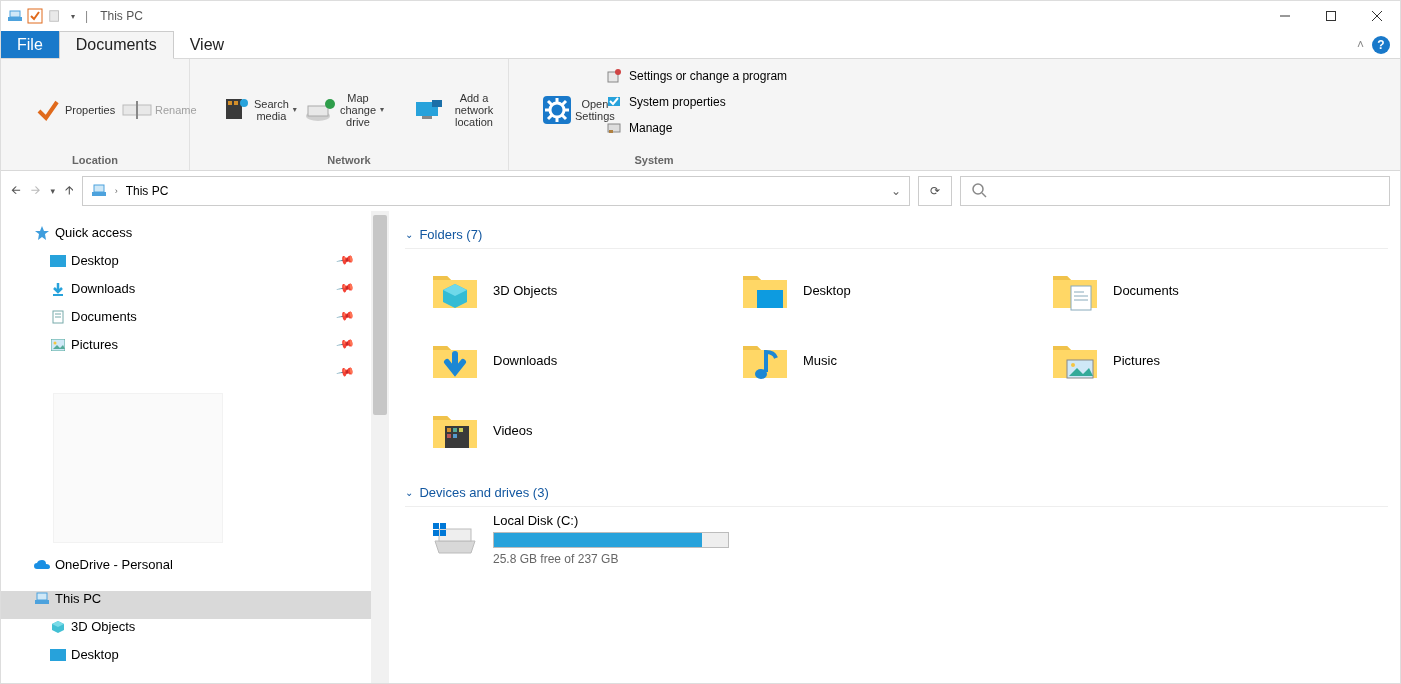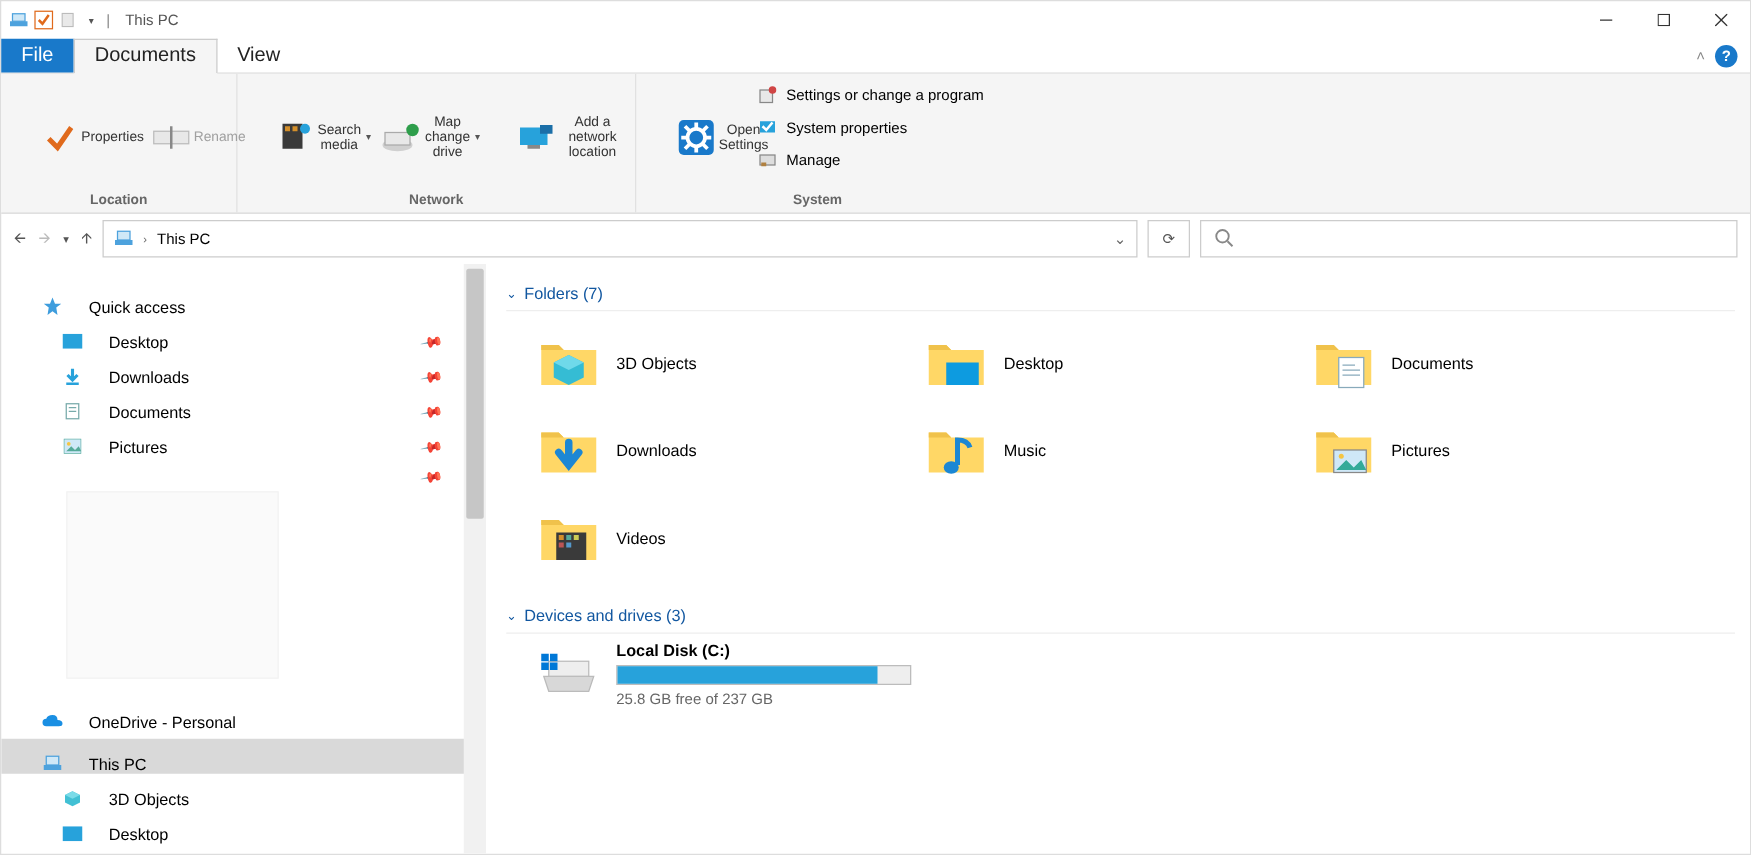--- a/index.html
+++ b/index.html
@@ -46,42 +46,42 @@
   .refresh { width:34px; height:30px; border:1px solid #ccc; display:flex; align-items:center; justify-content:center; color:#555; }
   .searchbox { width:430px; height:30px; border:1px solid #ccc; display:flex; align-items:center; padding:0 10px; gap:10px; color:#666; }
   .searchbox input { border:none; outline:none; flex:1; font-size:13px; color:#333; }
 
   
   .body { flex:1; display:flex; min-height:0; }
   .navpane { width:388px; border-right:0; position:relative; overflow:hidden; }
   .nav-scroll { position:absolute; right:0; top:0; width:18px; height:100%; background:#f1f1f1; }
   .nav-thumb { position:absolute; right:2px; top:4px; width:14px; height:200px; background:#c6c6c6; border-radius:2px; }
   .tree { padding:14px 8px 8px 24px; font-size:13px; }
-  .tree-item { display:flex; align-items:flex-end; gap:20px; height:28px; padding-left:8px; position:relative; }
+  .tree-item { display:flex; align-items:flex-start; gap:4px; height:28px; padding-left:8px; position:relative; }
   .tree-item.sub { padding-left:24px; }
   .tree-item.sub2 { padding-left:24px; }
   .tree-item.selected { background:#d9d9d9; }
   .pin { position:absolute; right:28px; color:#8a8a8a; font-size:12px; transform:rotate(35deg); }
   .tree-icon { width:18px; height:16px; display:inline-flex; align-items:center; justify-content:center; }
   .thumb-placeholder { width:170px; height:150px; background:#fafafa; margin:4px 0 14px 28px; border:1px solid #f2f2f2; }
   .spacer6 { height:6px; }
 
   .content { flex:1; overflow:auto; padding:10px 12px 20px 16px; }
   .section-header { display:flex; align-items:center; gap:6px; color:#1257a0; font-size:13px; padding:6px 0; border-bottom:1px solid #eee; }
   .chev { font-size:10px; transform:rotate(0deg); }
   .folders-grid { display:grid; grid-template-columns: repeat(3, 310px); gap-row:6px; padding:6px 0 14px 26px; }
   .folder-item { display:flex; align-items:center; gap:14px; height:70px; }
   .folder-icon { width:48px; height:48px; display:flex; align-items:center; justify-content:center; }
   .folder-label { font-size:13px; }
 
   .drives-grid { display:grid; grid-template-columns: repeat(3, 310px); padding:6px 0 0 26px; }
   .drive-item { display:flex; gap:14px; }
   .drive-icon { width:48px; height:48px; display:flex; align-items:center; justify-content:center; }
   .drive-info { display:flex; flex-direction:column; gap:4px; }
-  .drive-name { font-size:13px;font-weight:bold; }
+  .drive-name { font-size:13px; }
   .usage-bar { width:236px; height:16px; border:1px solid #bcbcbc; background:#eee; position:relative; }
   .usage-fill { position:absolute; left:0; top:0; bottom:0; background:#27a2db; }
   .drive-free { font-size:12px; color:#666; }
 
 </style>
 </head>
 <body>
 
 <div class="window">
 

